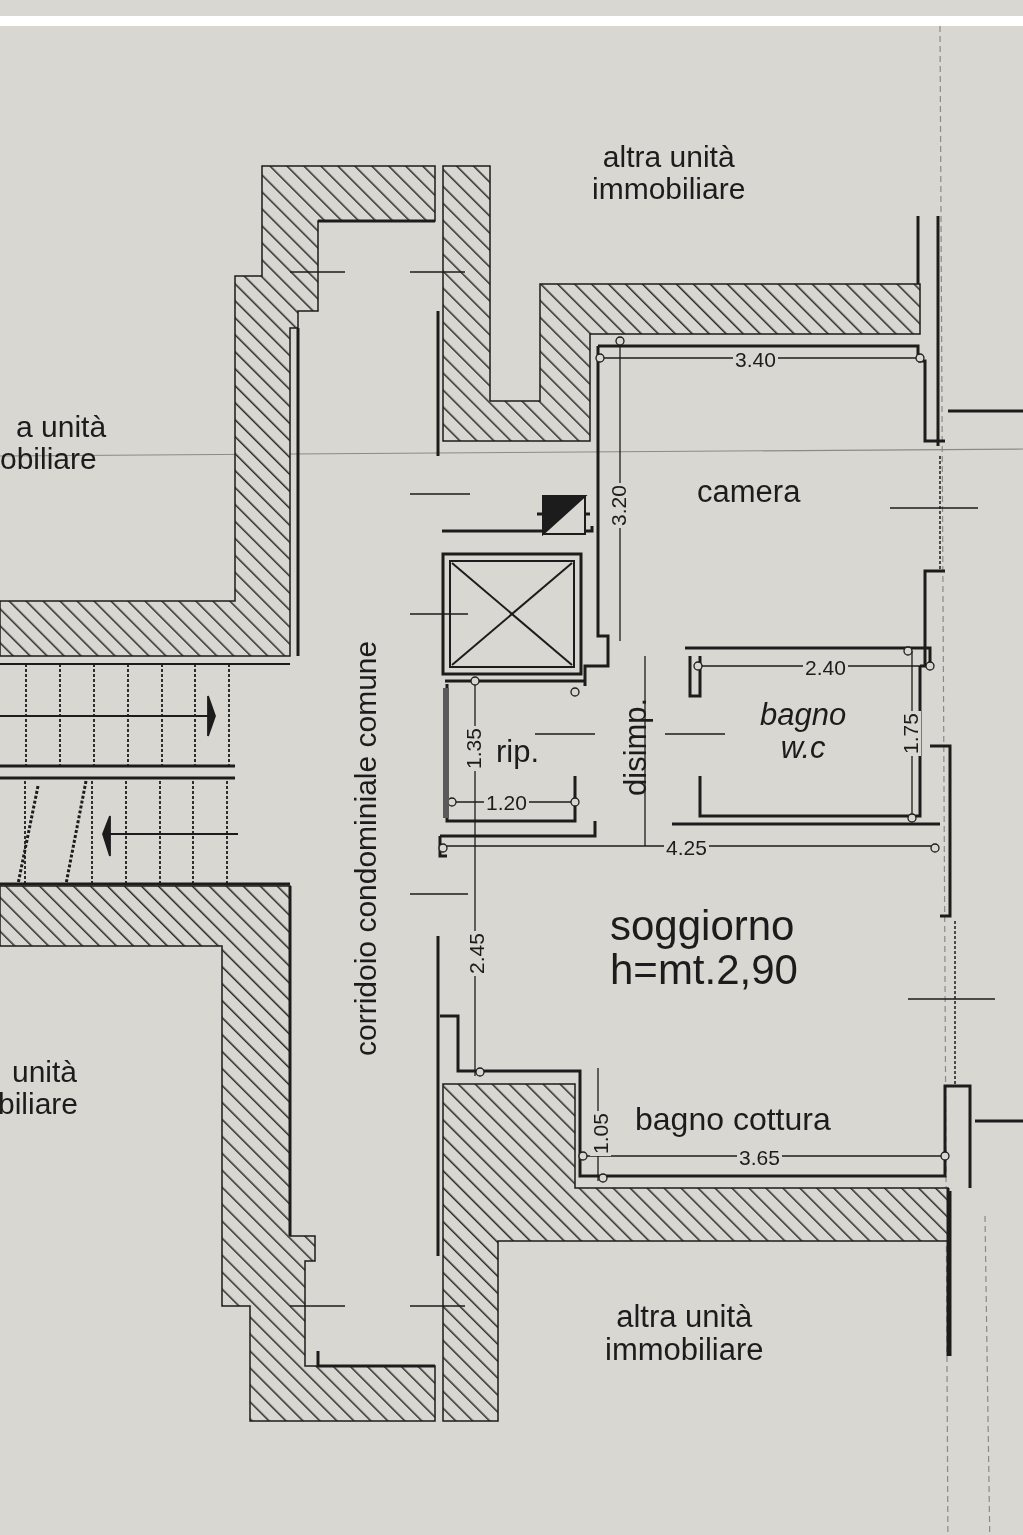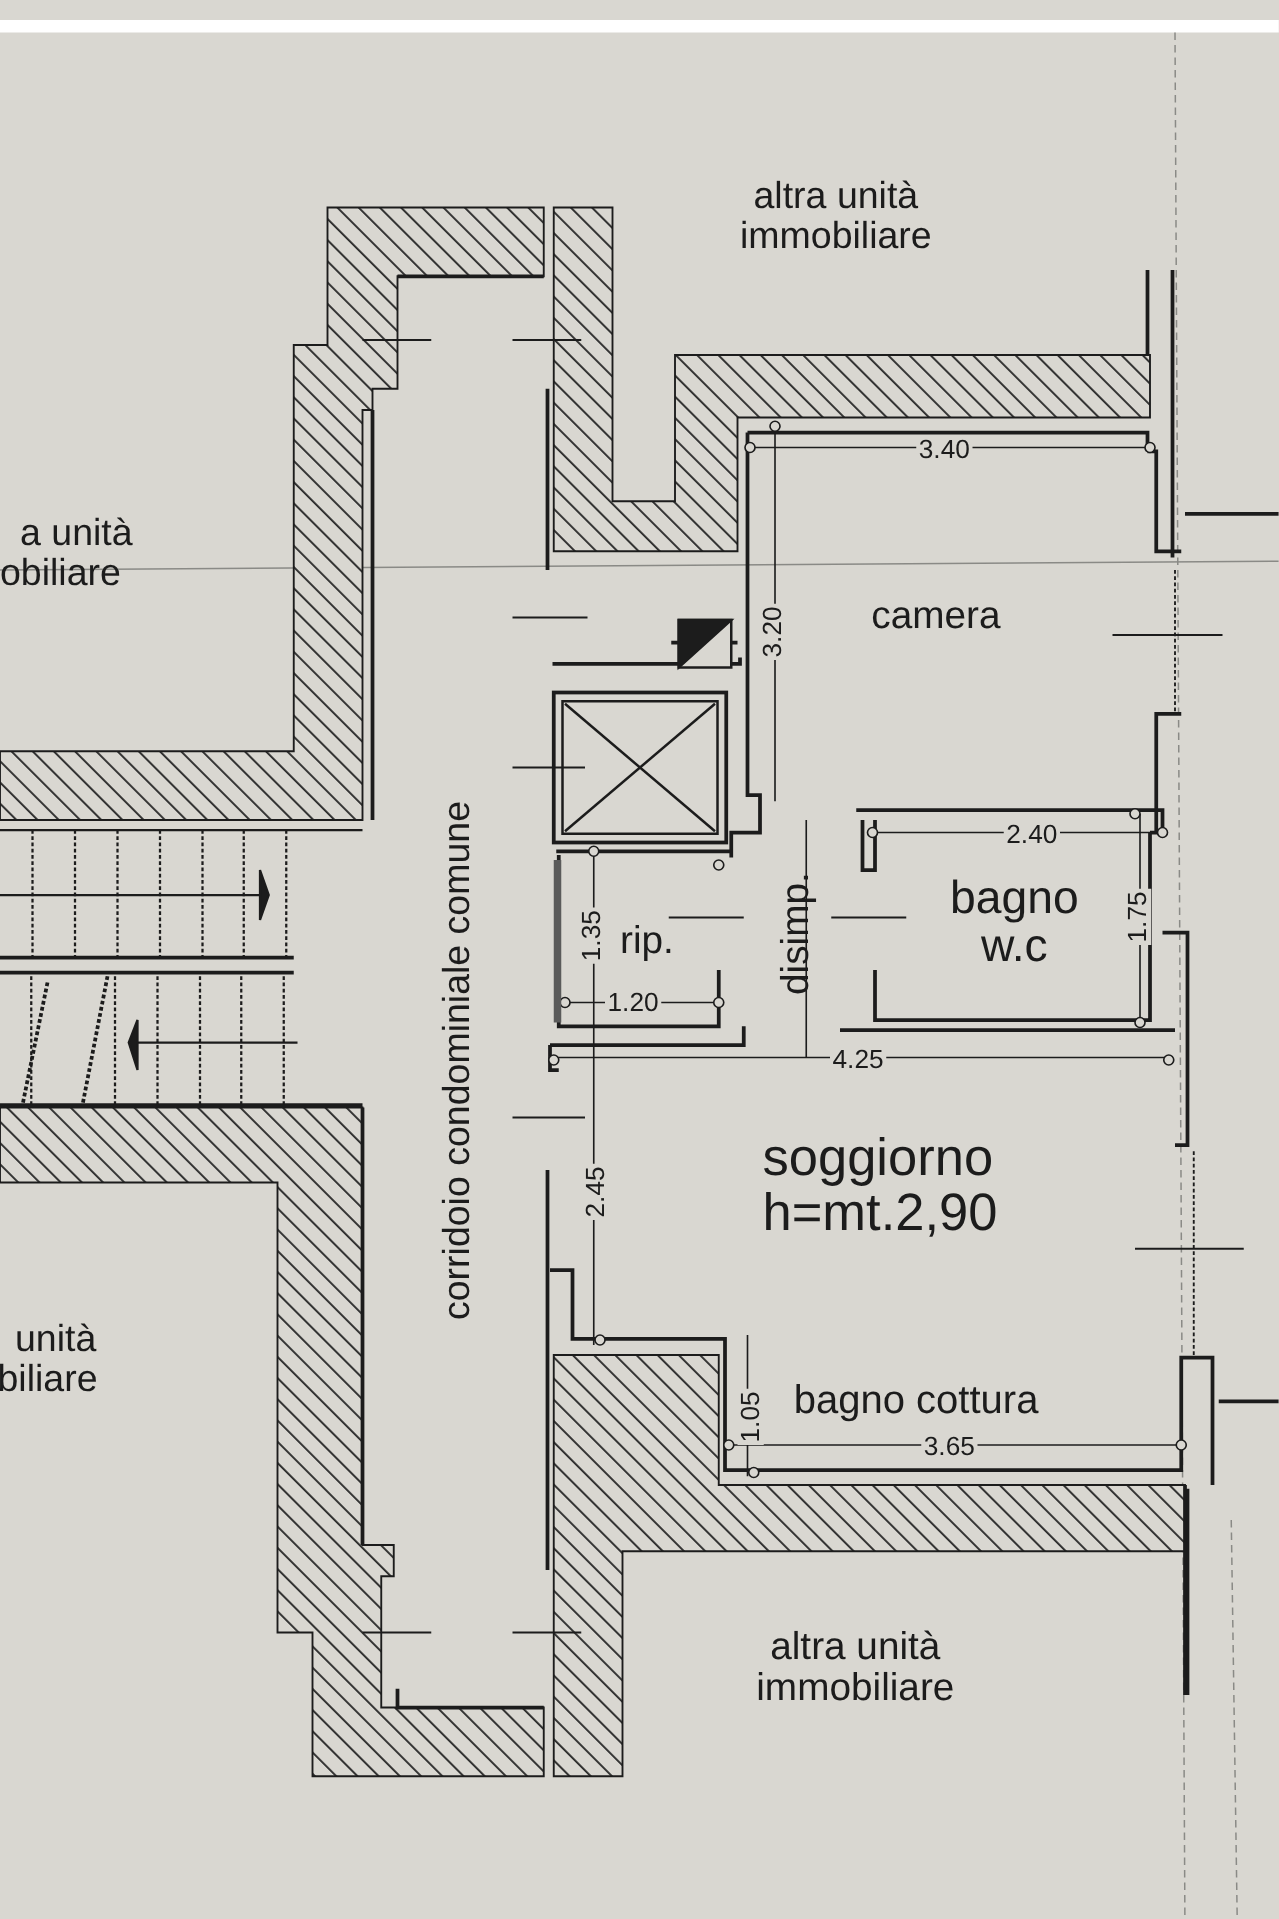--- a/index.html
+++ b/index.html
@@ -187,21 +187,21 @@
   </div>
   <div class="lbl c" style="left:605px; top:1285px; font-size:31px;">
     <div>altra unità</div>
       <div>immobiliare</div>
   </div>
   <div class="lbl vert" style="left:350px; top:1040px; font-size:30px;">corridoio condominiale comune</div>
 
   <div class="lbl" style="left:697px; top:460px; font-size:31px;">camera</div>
   <div class="lbl" style="left:496px; top:720px; font-size:31px;">rip.</div>
   <div class="lbl vert" style="left:620px; top:780px; font-size:31px;">disimp.</div>
-  <div class="lbl c" style="left:760px; top:683px; font-size:37px;">
+  <div class="lbl c" style="left:760px; top:683px; font-size:31px;font-style:italic;">
     <div>bagno</div>
       <div>w.c</div>
   </div>
   <div class="lbl" style="left:610px; top:888px; font-size:42px;">
     <div>soggiorno</div>
       <div>h=mt.2,90</div>
   </div>
   <div class="lbl" style="left:635px; top:1087px; font-size:32px;">bagno cottura</div>
 
   <div class="dim" style="left:733px; top:333px;">3.40</div>

